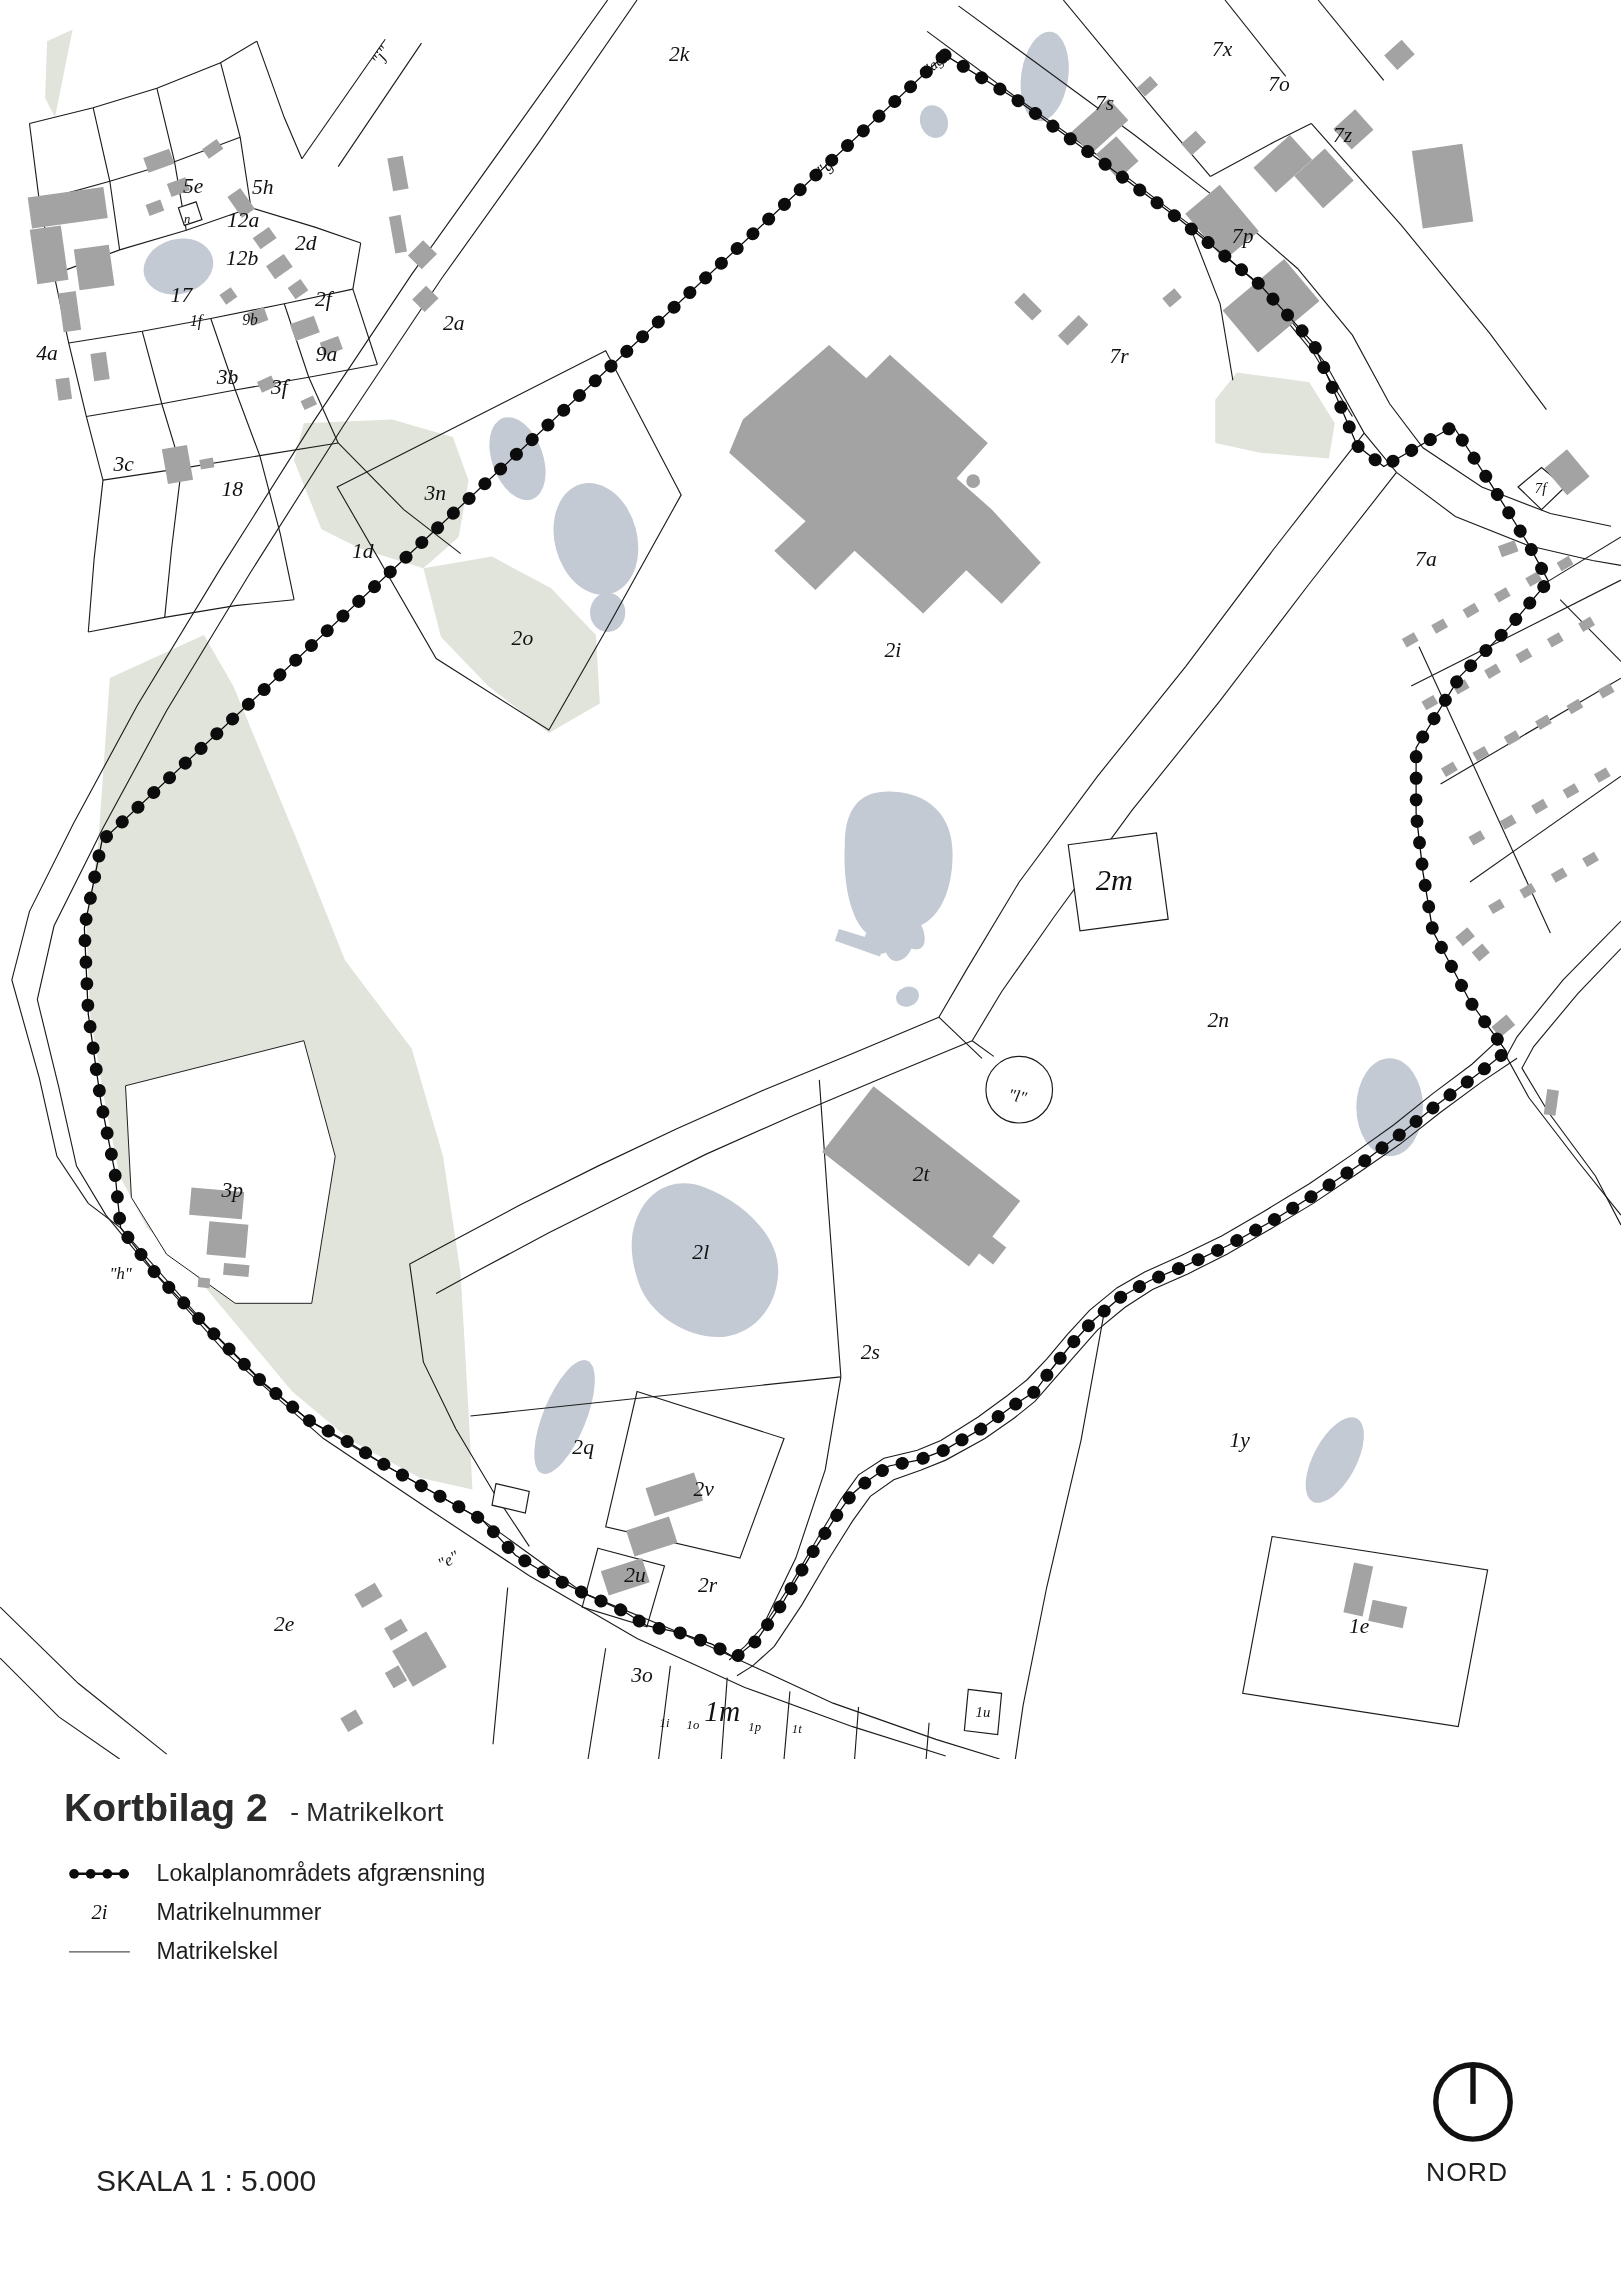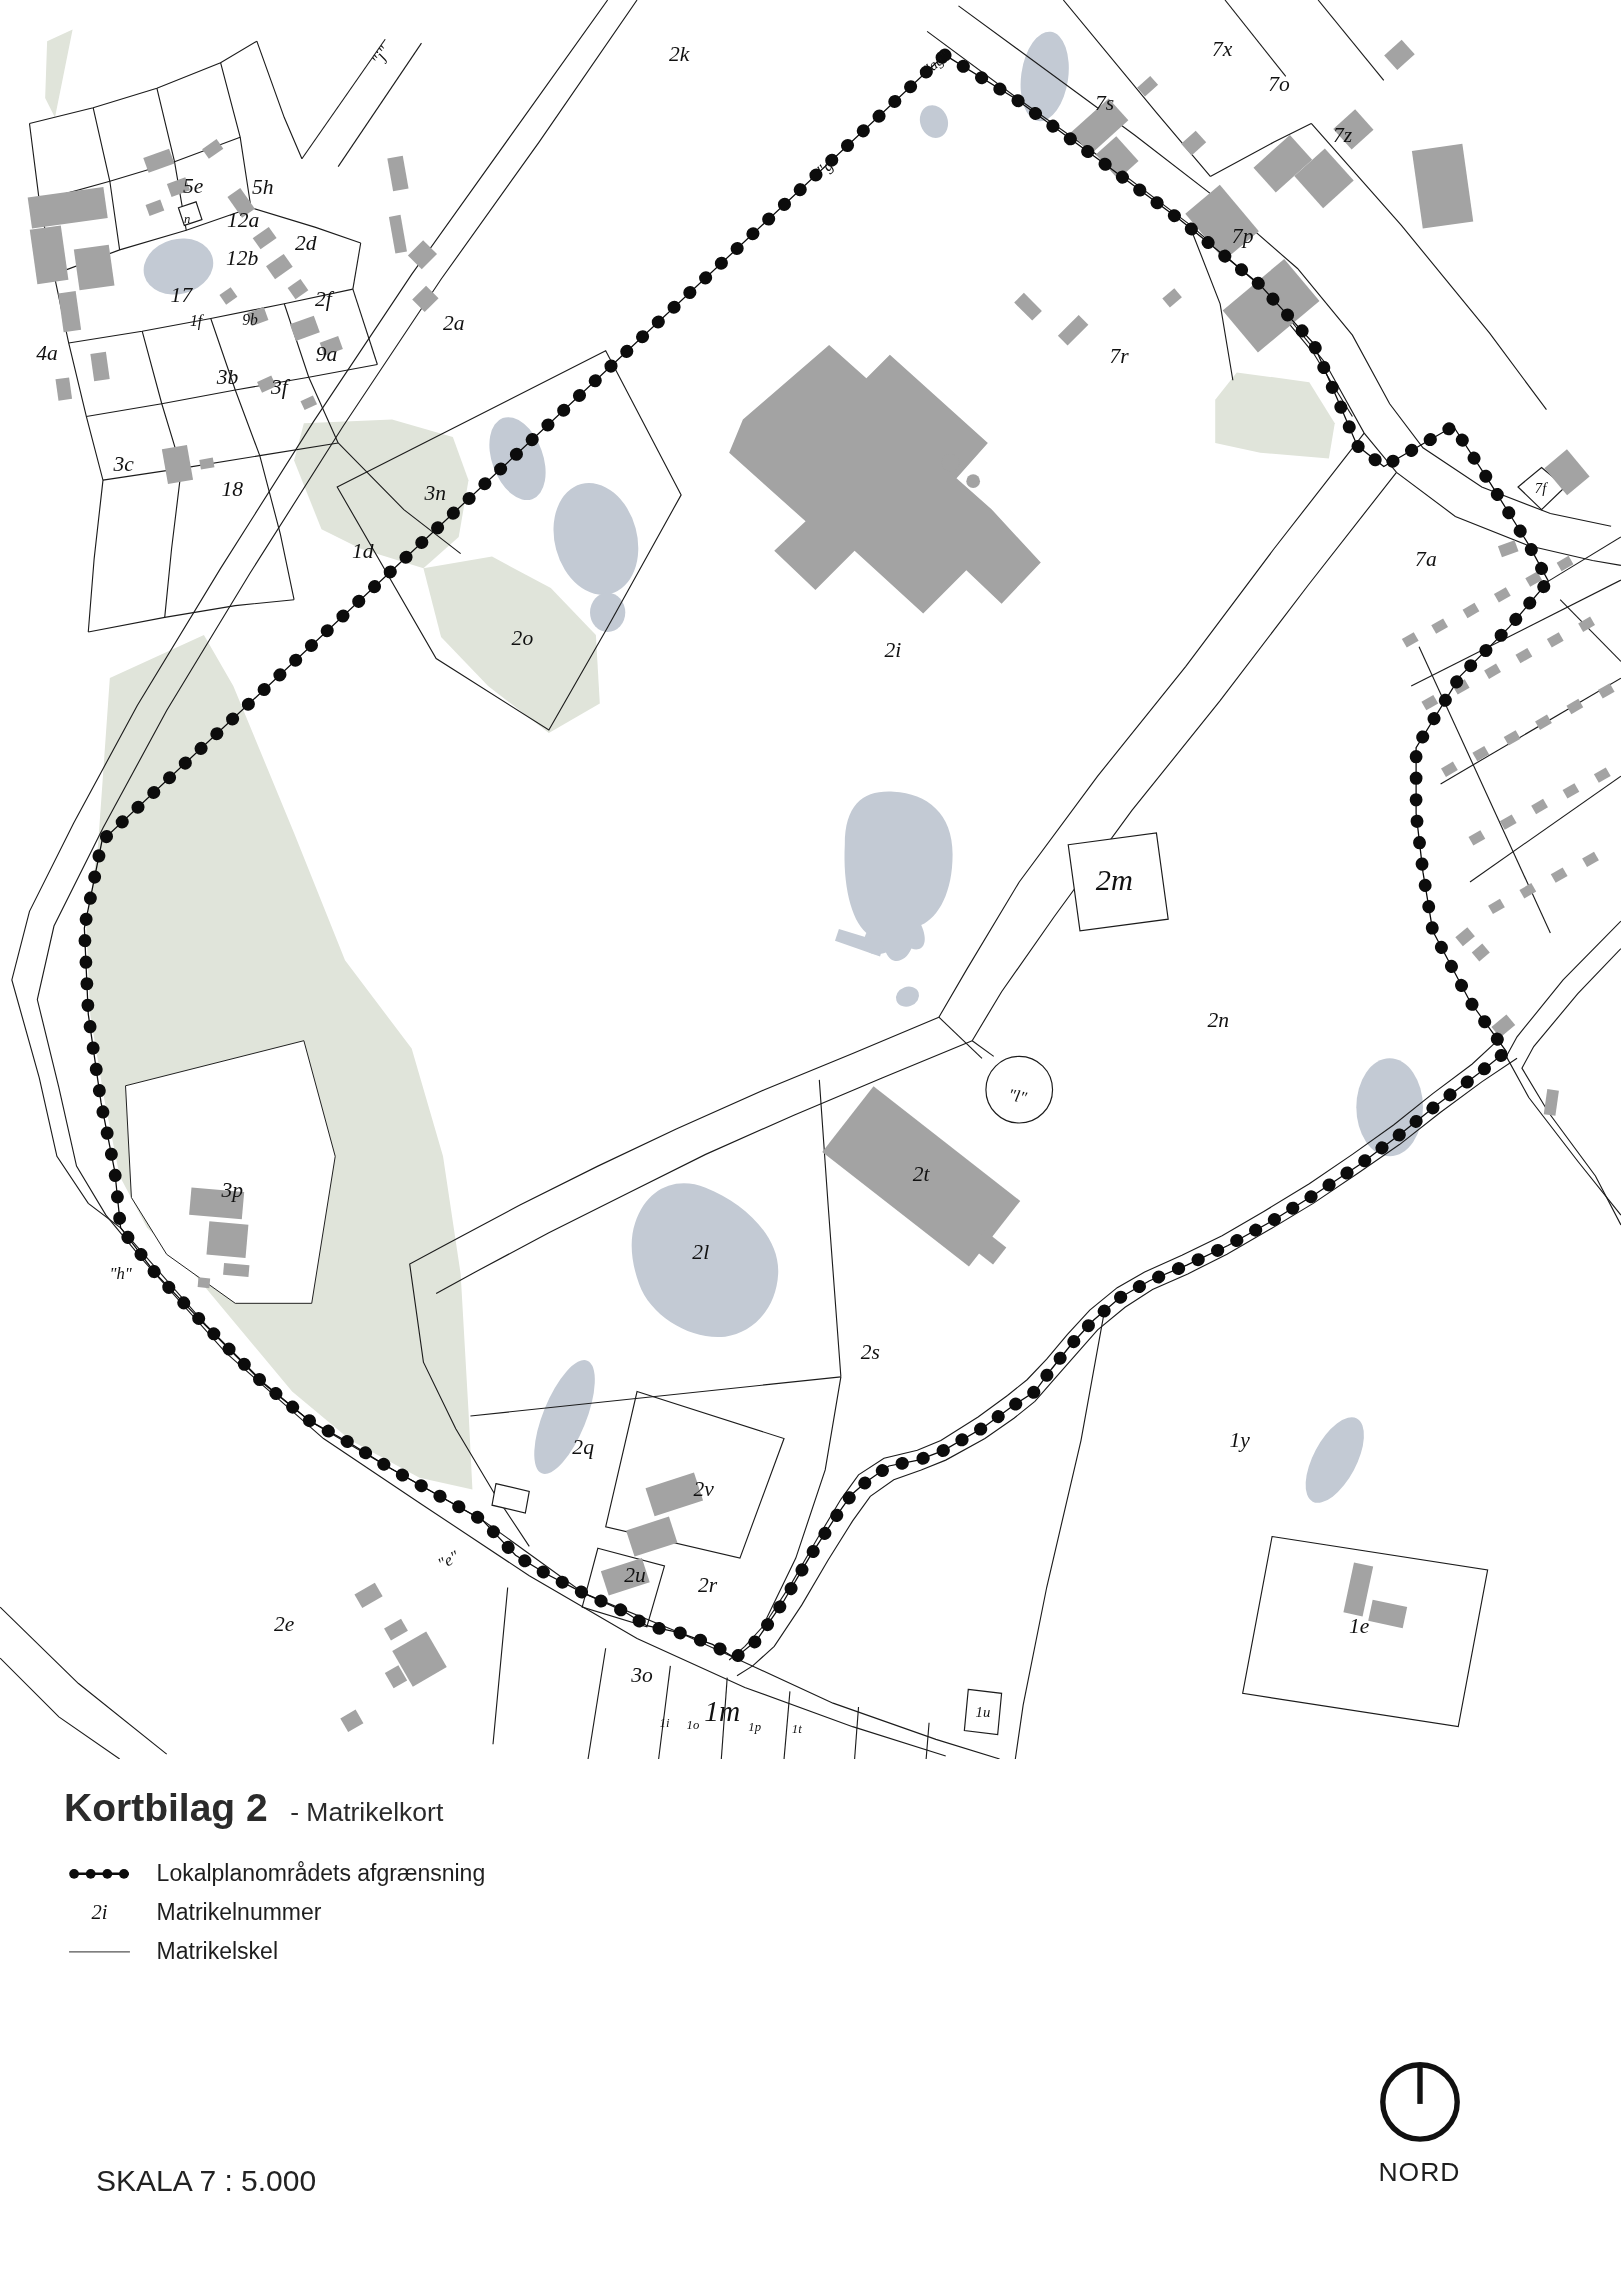--- a/index.html
+++ b/index.html
@@ -13,21 +13,21 @@
   }
   .footer-title{position:absolute;left:64px;top:1786px;color:#222;}
   .footer-title .main{font-size:39px;font-weight:bold;letter-spacing:0px;color:#2b2b2b;font-weight:600;}
   .footer-title .sub{font-size:26.5px;color:#2b2b2b;margin-left:18px;}
   .legend{position:absolute;left:64px;top:1854px;color:#222;}
   .legend-row{display:flex;align-items:center;height:39px;}
   .legend-sym{width:71px;display:flex;justify-content:center;align-items:center;}
   .legend-label{font-size:23px;color:#1e1e1e;margin-left:21.6px;}
   .legend-matnr{font-family:"Liberation Serif",serif;font-style:italic;font-size:20.6px;color:#111;}
   .scale-text{position:absolute;left:96px;top:2164px;font-size:30px;color:#222;}
-  .north{position:absolute;left:1356px;top:2053px;width:127px;text-align:center;}
+  .north{position:absolute;left:1426px;top:2053px;width:127px;text-align:left;}
   .north-label{font-size:26.5px;color:#1e1e1e;margin-top:5.9px;letter-spacing:1px;}
 </style>
 </head>
 <body>
 
 <div class="sheet">
 
   <div class="map-wrap">
     <svg id="map" width="1621" height="1759" viewBox="0 0 1654 1795" xmlns="http://www.w3.org/2000/svg">
       <g id="g-green">
@@ -316,21 +316,21 @@
     <div class="legend-row">
       <span class="legend-sym">
         <svg width="65" height="5.9" viewBox="0 0 66 6">
           <line x1="2" y1="3" x2="64" y2="3" stroke="#555" stroke-width="1.3"></line>
         </svg>
       </span>
       <span class="legend-label">Matrikelskel</span>
     </div>
   </div>
 
-  <div class="scale-text">SKALA 7 : 5.000</div>
+  <div class="scale-text">SKALA 1 : 5.000</div>
 
   <div class="north">
     <svg width="94" height="94" viewBox="0 0 96 96">
       <circle cx="48" cy="50" r="38" fill="none" stroke="#111" stroke-width="5.5"></circle>
       <line x1="48" y1="12" x2="48" y2="52" stroke="#111" stroke-width="5.5"></line>
     </svg>
     <div class="north-label">NORD</div>
   </div>
 </div>
 

